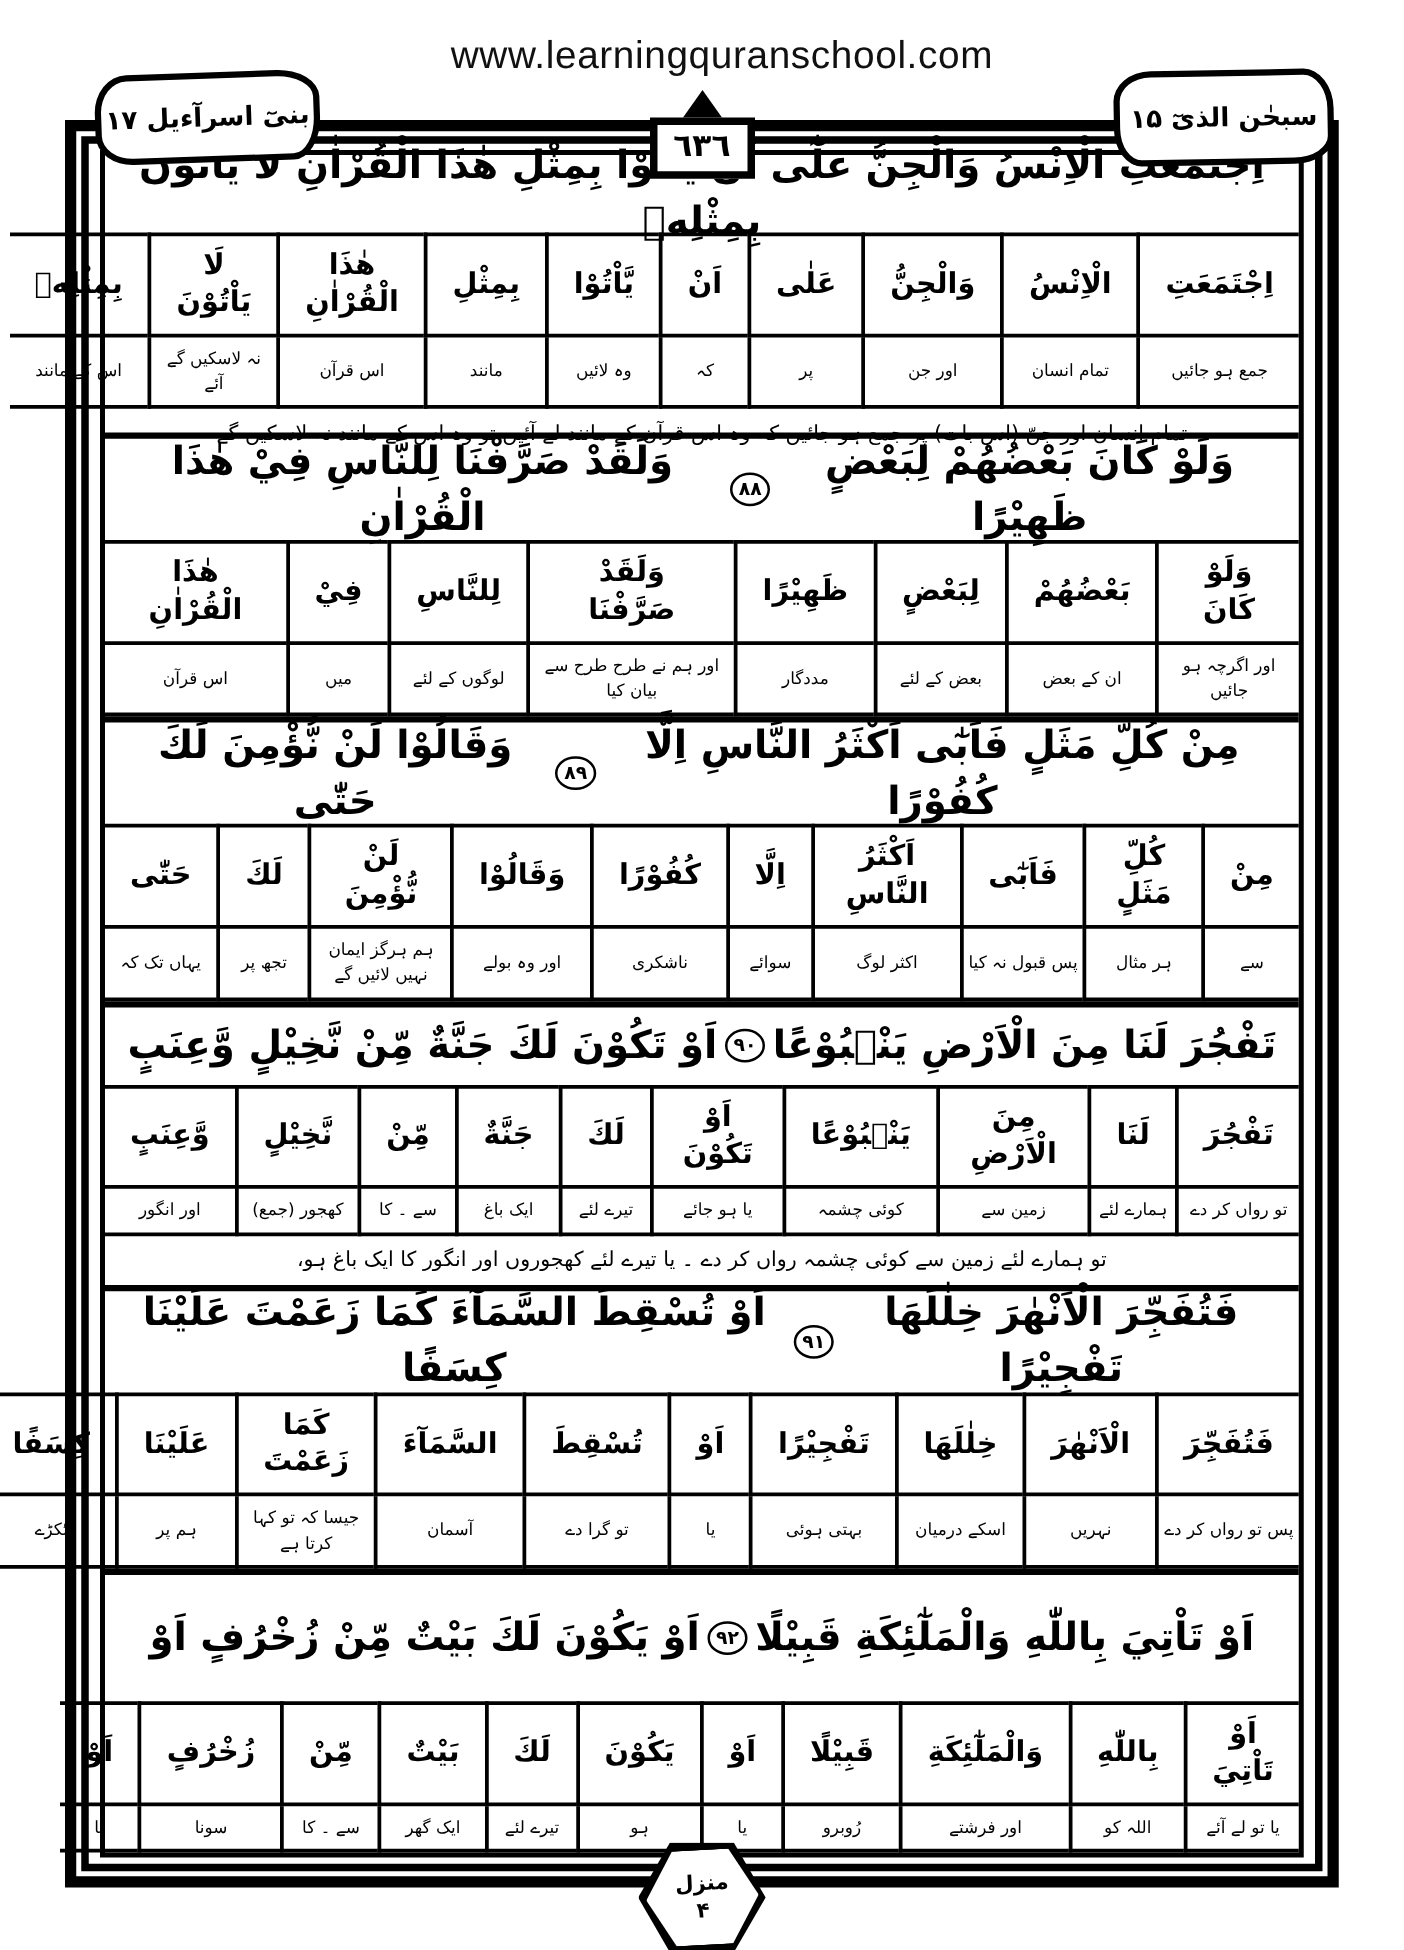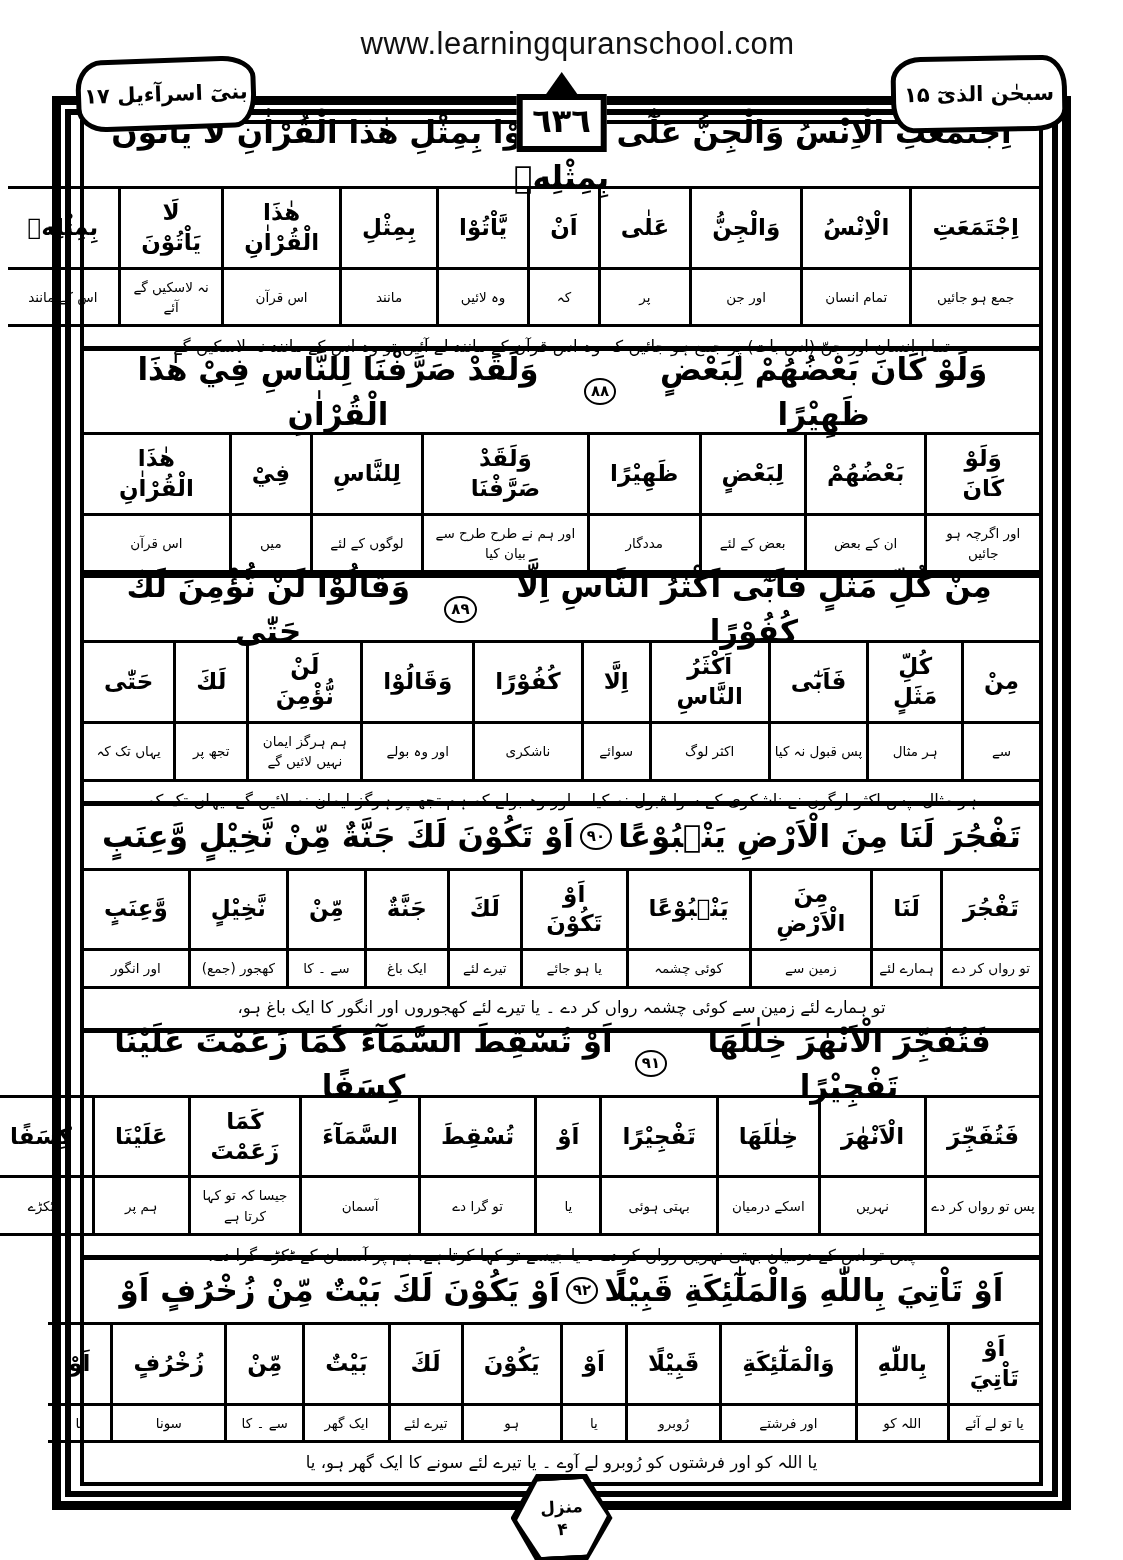--- a/index.html
+++ b/index.html
@@ -51,21 +51,21 @@
   .pageno-wrap { position:absolute; left:50%; top:72px; transform:translateX(-50%); z-index:5; }
   .pageno-tri {
     width:0; height:0; margin:0 auto;
     border-left:17px solid transparent;
     border-right:17px solid transparent;
     border-bottom:24px solid #000;
   }
   .pageno-box {
     background:#fff; border:6px solid #000;
     min-width:84px; padding:2px 10px 6px;
-    font-size:32px; font-weight:bold; text-align:center;
+    font-size:25px; font-weight:bold; text-align:center;
     margin-top:-2px;
   }
 
   
   .sections { position:absolute; inset:0; display:flex; flex-direction:column; direction:rtl; }
   .sec { flex:1 1 0; display:flex; flex-direction:column; border-bottom:5px solid #000; min-height:0; }
   .sec:last-child { border-bottom:none; }
   .verse {
     flex:1.35 1 0; min-height:62px;
     display:flex; align-items:center; justify-content:center;
@@ -217,21 +217,20 @@
                     <td class="m">اکثر لوگ</td>
                     <td class="m">سوائے</td>
                     <td class="m">ناشکری</td>
                     <td class="m">اور وہ بولے</td>
                     <td class="m">ہم ہرگز ایمان نہیں لائیں گے</td>
                     <td class="m">تجھ پر</td>
                     <td class="m">یہاں تک کہ</td>
                   </tr>
       </tbody>
     </table>
-    <div class="trans">ہر مثال، پس اکثر لوگوں نے ناشکری کے سوا قبول نہ کیا ۔ اور وہ بولے کہ ہم تجھ پر ہرگز ایمان نہ لائیں گے، یہاں تک کہ</div>
   </section>
 
   <section class="sec">
     <div class="verse">تَفْجُرَ لَنَا مِنَ الْاَرْضِ يَنْۢبُوْعًا <span class="vnum">٩٠</span> اَوْ تَكُوْنَ لَكَ جَنَّةٌ مِّنْ نَّخِيْلٍ وَّعِنَبٍ</div>
     <table class="wb">
       <tbody>
         <tr class="words-row">
                     <td class="w">تَفْجُرَ</td>
                     <td class="w">لَنَا</td>
                     <td class="w">مِنَ الْاَرْضِ</td>
@@ -283,21 +282,20 @@
                     <td class="m">بہتی ہوئی</td>
                     <td class="m">یا</td>
                     <td class="m">تو گرا دے</td>
                     <td class="m">آسمان</td>
                     <td class="m">جیسا کہ تو کہا کرتا ہے</td>
                     <td class="m">ہم پر</td>
                     <td class="m">ٹکڑے</td>
                   </tr>
       </tbody>
     </table>
-    <div class="trans">پس تو اس کے درمیان بہتی نہریں رواں کر دے ۔ یا جیسے تو کہا کرتا ہے، ہم پر آسمان کے ٹکڑے گرا دے،</div>
   </section>
 
   <section class="sec">
     <div class="verse">اَوْ تَاْتِيَ بِاللّٰهِ وَالْمَلٰٓئِكَةِ قَبِيْلًا <span class="vnum">٩٢</span> اَوْ يَكُوْنَ لَكَ بَيْتٌ مِّنْ زُخْرُفٍ اَوْ</div>
     <table class="wb">
       <tbody>
         <tr class="words-row">
                     <td class="w">اَوْ تَاْتِيَ</td>
                     <td class="w">بِاللّٰهِ</td>
                     <td class="w">وَالْمَلٰٓئِكَةِ</td>
@@ -318,21 +316,20 @@
                     <td class="m">یا</td>
                     <td class="m">ہو</td>
                     <td class="m">تیرے لئے</td>
                     <td class="m">ایک گھر</td>
                     <td class="m">سے ۔ کا</td>
                     <td class="m">سونا</td>
                     <td class="m">یا</td>
                   </tr>
       </tbody>
     </table>
-    <div class="trans">یا اللہ کو اور فرشتوں کو رُوبرو لے آوے ۔ یا تیرے لئے سونے کا ایک گھر ہو، یا</div>
   </section>
 </div>
       </div>
     </div>
   </div>
 
   <div class="manzil">
     <div class="manzil-in">
       <span class="lbl">منزل</span>
       <span class="num">۴</span>

